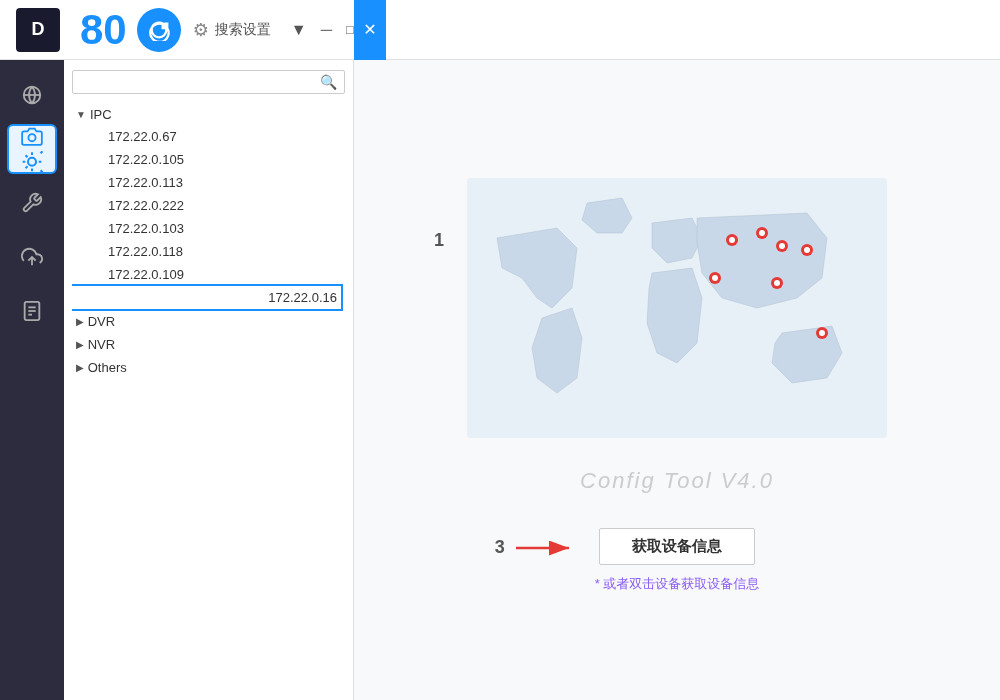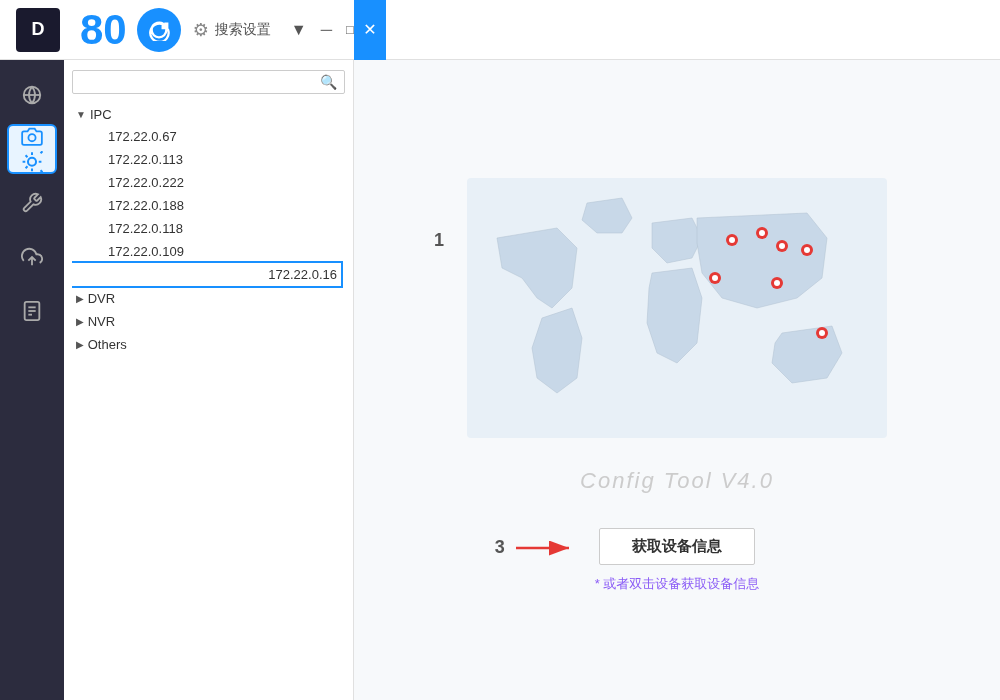--- a/index.html
+++ b/index.html
@@ -283,23 +283,24 @@
     </div>
 
     <div class="tree">
 
       <div class="tree-group">
         <div class="tree-group-header">
           <span class="tree-arrow">▼</span>
           <span>IPC</span>
         </div>
         <div class="tree-item">172.22.0.67</div>
+        <div class="tree-item">172.22.0.105</div>
         <div class="tree-item">172.22.0.113</div>
         <div class="tree-item">172.22.0.222</div>
-        <div class="tree-item">172.22.0.188</div>
+        <div class="tree-item">172.22.0.103</div>
         <div class="tree-item">172.22.0.118</div>
         <div class="tree-item">172.22.0.109</div>
         <div class="tree-item selected" style="outline: 2px solid #1890ff; margin-right: 4px;">172.22.0.16</div>
       </div>
 
       <div class="tree-group">
         <div class="tree-group-header">
           <span class="tree-arrow">▶</span>
           <span>DVR</span>
         </div>

